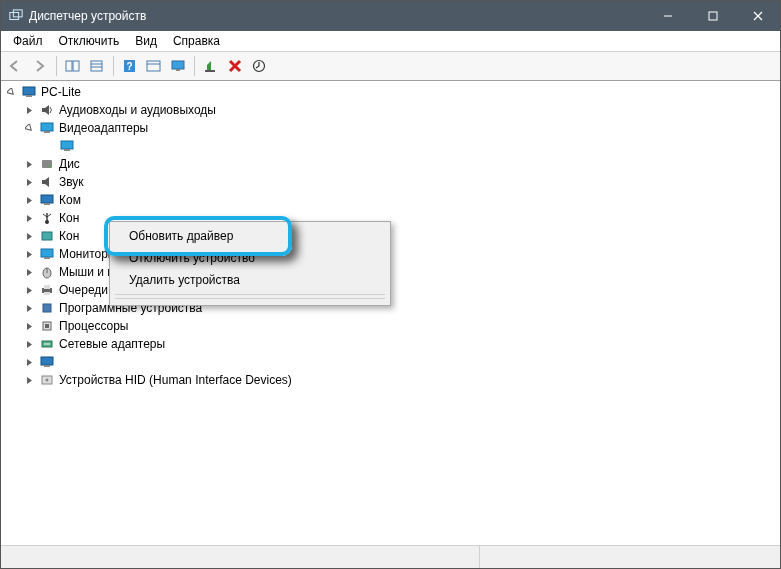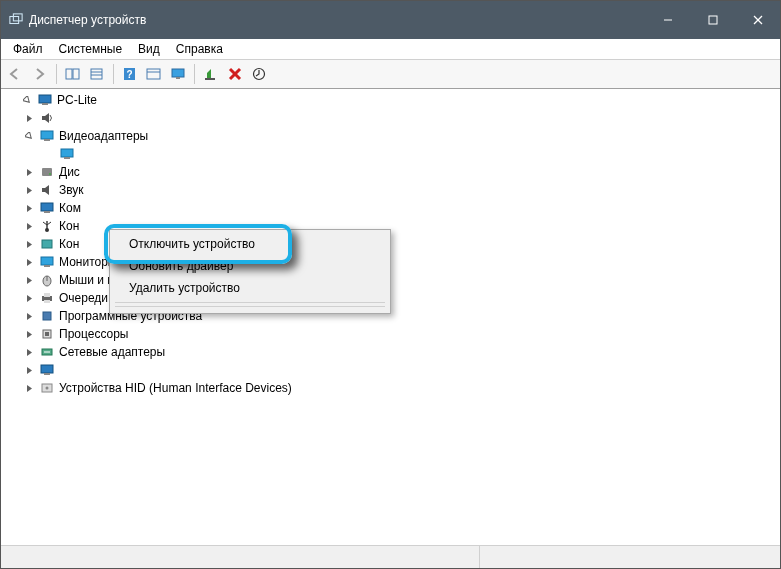--- a/index.html
+++ b/index.html
@@ -16,21 +16,21 @@
     width: 779px;
     height: 567px;
     border: 1px solid #555;
     display: flex;
     flex-direction: column;
     position: relative;
     background: #fff;
   }
   
   .titlebar {
-    height: 38px;
+    height: 30px;
     background: #4d5a66;
     color: #fff;
     display: flex;
     align-items: center;
     font-size: 12px;
   }
   .titlebar .title-icon {
     margin: 0 6px 0 8px;
     display: flex;
     align-items: center;
@@ -91,21 +91,21 @@
     font-size: 12px;
     line-height: 18px;
     color: #000;
   }
   .row {
     display: flex;
     align-items: center;
     height: 18px;
     white-space: nowrap;
   }
-  .indent0 { padding-left: 20px; text-align: center; }
+  .indent0 { padding-left: 4px; text-align: center; }
   .indent1 { padding-left: 22px; }
   .indent2 { padding-left: 42px; }
   .exp {
     width: 12px;
     height: 12px;
     display: inline-flex;
     align-items: center;
     justify-content: center;
     margin-right: 4px;
   }
@@ -196,21 +196,21 @@
     <div class="sysbtn">
       <svg width="10" height="10">
           <line x1="1" y1="1" x2="9" y2="9" stroke="#fff" stroke-width="1.2"></line>
           <line x1="9" y1="1" x2="1" y2="9" stroke="#fff" stroke-width="1.2"></line>
         </svg>
     </div>
   </div>
 
   <div class="menubar">
     <div class="menu-item">Файл</div>
-    <div class="menu-item">Системные</div>
+    <div class="menu-item">Отключить</div>
     <div class="menu-item">Вид</div>
     <div class="menu-item">Справка</div>
   </div>
 
   <div class="toolbar">
     <div class="tb-btn">
       <svg width="16" height="14">
           <path d="M9 2 L3 7 L9 12" fill="none" stroke="#9a9a9a" stroke-width="2"></path>
         </svg>
     </div>
@@ -296,20 +296,21 @@
             <svg width="9" height="9">
               <path d="M2 1 L7 4.5 L2 8 Z" fill="#606060"></path>
             </svg>
           </span>
         <span class="ico">
             <svg width="14" height="14">
               <path d="M2 5 L5 5 L9 2 L9 12 L5 9 L2 9 Z" fill="#555"></path>
               <path d="M10 4 Q13 7 10 10" fill="none" stroke="#555"></path>
             </svg>
           </span>
+        <span class="lbl">Аудиовходы и аудиовыходы</span>
       </div>
 
       <div class="row indent1">
         <span class="exp">
             <svg width="9" height="9">
               <path d="M1 1 L7 4.5 L1 8 Z" fill="#fff" stroke="#606060" transform="rotate(45 4.5 4.5)"></path>
             </svg>
           </span>
         <span class="ico">
             <svg width="14" height="14">
@@ -522,23 +523,23 @@
               <rect x="2" y="3" width="10" height="8" fill="#ddd" stroke="#888"></rect>
               <circle cx="7" cy="7" r="1.5" fill="#888"></circle>
             </svg>
           </span>
         <span class="lbl">Устройства HID (Human Interface Devices)</span>
       </div>
 
     </div>
 
     <div class="context-menu">
+      <div class="cm-item">Обновить драйвер</div>
       <div class="cm-item">Отключить устройство</div>
-      <div class="cm-item">Обновить драйвер</div>
-      <div class="cm-item">Удалить устройство</div>
+      <div class="cm-item">Удалить устройства</div>
       <div class="cm-sep"></div>
       <div class="cm-sep"></div>
     </div>
 
     <div class="highlight-ring"></div>
   </div>
 
   <div class="statusbar">
     <div class="pane"></div>
     <div class="pane"></div>

